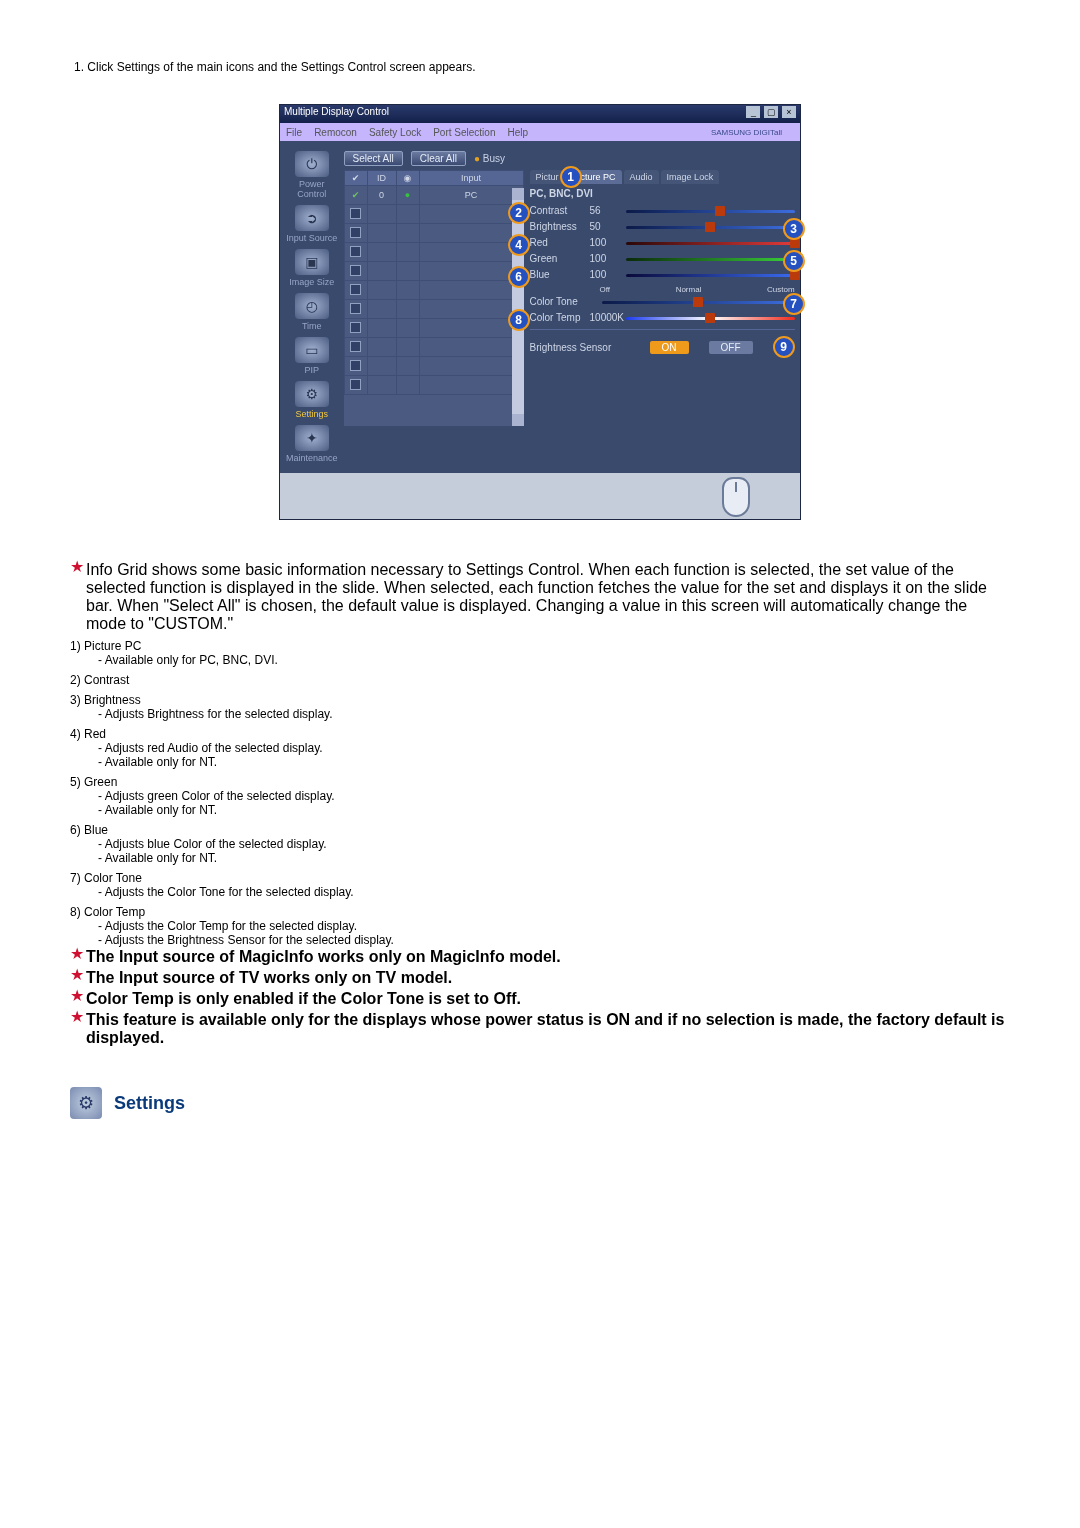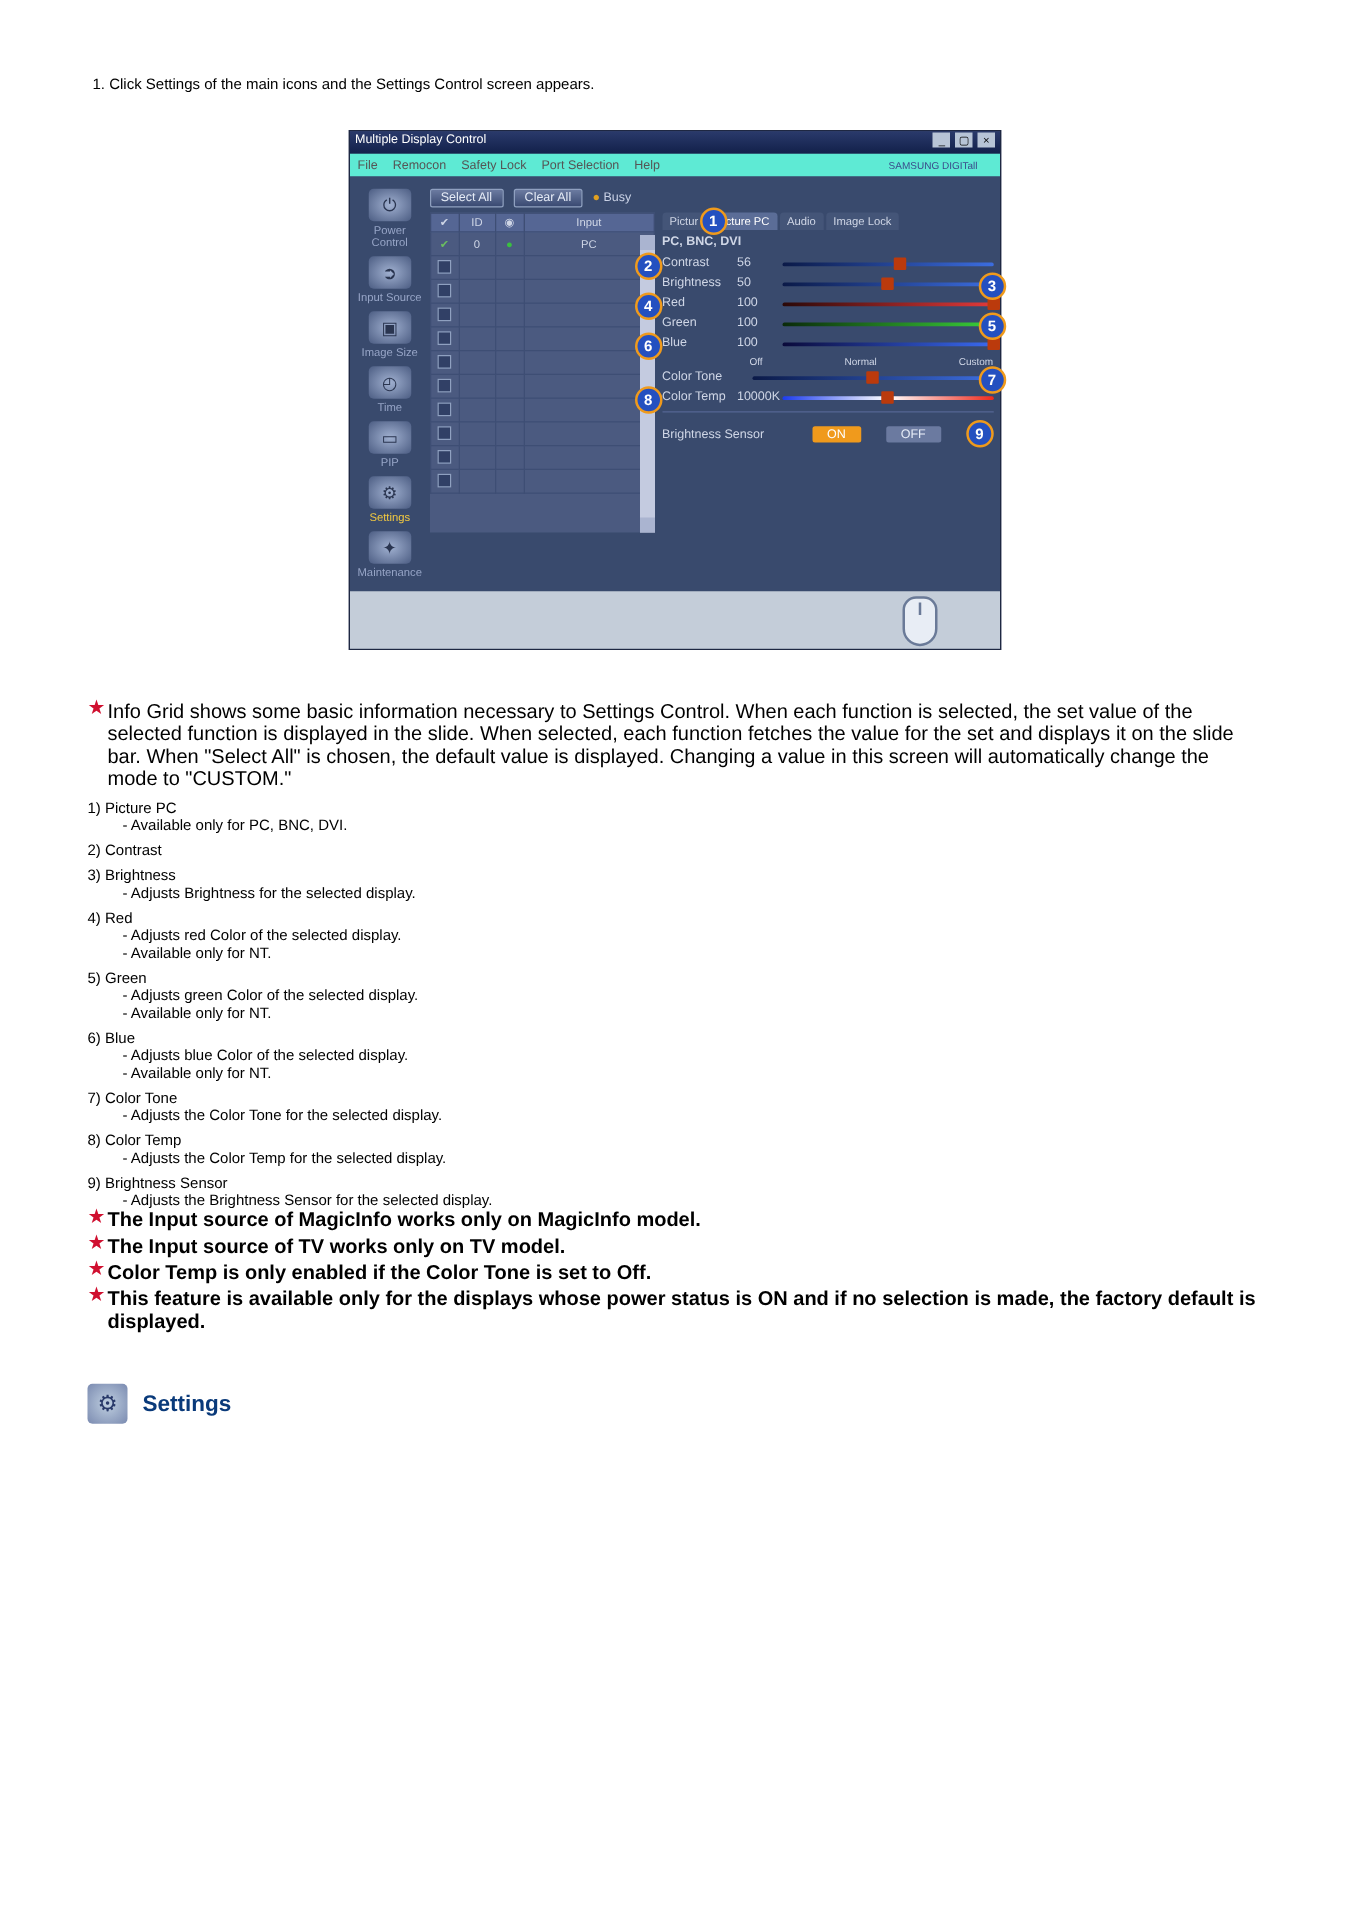--- a/index.html
+++ b/index.html
@@ -45,21 +45,21 @@
     height: 12px;
     background: #b7c4d6;
     margin-left: 1px;
     text-align: center;
     color: #000;
     font-size: 9px;
     line-height: 12px;
   }
   .menubar {
     height: 18px;
-    background: #5eead4;
+    background: #c4b5fd;
     color: #555;
     font-size: 10px;
     display: flex;
     align-items: center;
     padding: 0 6px;
     position: relative;
   }
   .menubar span { margin-right: 12px; }
   .brand {
     position: absolute;
@@ -611,33 +611,32 @@
       <div class="star-text">Info Grid shows some basic information necessary to Settings Control. When each function is selected, the set value of the selected function is displayed in the slide. When selected, each function fetches the value for the set and displays it on the slide bar. When "Select All" is chosen, the default value is displayed. Changing a value in this screen will automatically change the mode to "CUSTOM."</div>
     </div>
 
     <div id="numbered-list">
         <div class="numline">1)  Picture PC</div>
         <div class="subline">- Available only for PC, BNC, DVI.</div>
         <div class="numline">2)  Contrast</div>
         <div class="numline">3)  Brightness</div>
         <div class="subline">- Adjusts Brightness for the selected display.</div>
         <div class="numline">4)  Red</div>
-        <div class="subline">- Adjusts red Color of the selected display.</div>
+        <div class="subline">- Adjusts red Audio of the selected display.</div>
         <div class="subline">- Available  only for NT.</div>
         <div class="numline">5)  Green</div>
         <div class="subline">- Adjusts green Color of the selected display.</div>
         <div class="subline">- Available  only for NT.</div>
         <div class="numline">6)  Blue</div>
         <div class="subline">- Adjusts blue Color of the selected display.</div>
         <div class="subline">- Available  only for NT.</div>
         <div class="numline">7)  Color Tone</div>
         <div class="subline">- Adjusts the Color Tone for the selected display.</div>
         <div class="numline">8)  Color Temp</div>
         <div class="subline">- Adjusts the Color Temp for the selected display.</div>
-        <div class="numline">9)  Brightness Sensor</div>
         <div class="subline">- Adjusts the Brightness Sensor for the selected display.</div>
       </div>
 
     <div id="footer-stars">
         <div class="star-line">
           <div class="star">★</div>
           <div class="star-text bold">The Input source of MagicInfo works only on MagicInfo model.</div>
         </div>
         <div class="star-line">
           <div class="star">★</div>

